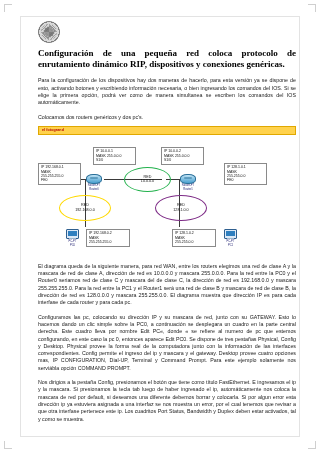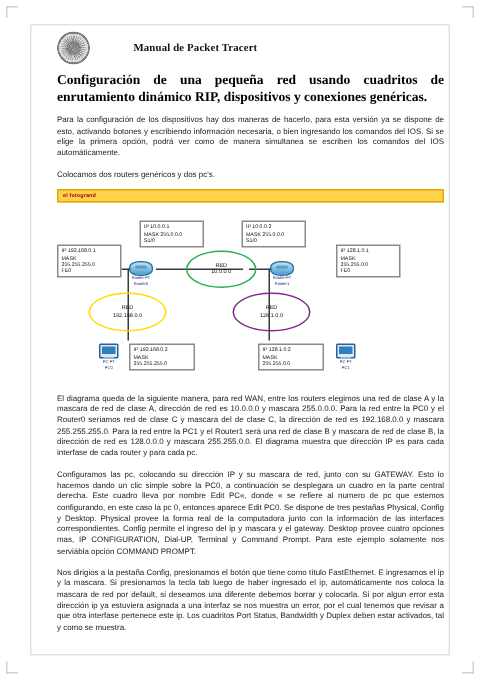--- a/index.html
+++ b/index.html
@@ -137,24 +137,23 @@
 <div class="page">
   <div class="sheet-line t"></div>
   <div class="sheet-line b"></div>
   <div class="sheet-vline l"></div>
   <div class="sheet-vline r"></div>
 
   <div class="content">
 
     <div class="hdr">
       <div class="seal"></div>
-      <div class="manual">Manual de Packet Tracert</div>
     </div>
 
-    <h1 class="title">Configuración de una pequeña red usando cuadritos de enrutamiento dinámico RIP, dispositivos y conexiones genéricas.</h1>
+    <h1 class="title">Configuración de una pequeña red coloca protocolo de enrutamiento dinámico RIP, dispositivos y conexiones genéricas.</h1>
 
     <p class="para">Para la configuración de los dispositivos hay dos maneras de hacerlo, para esta versión ya se dispone de esto, activando botones y escribiendo información necesaria, o bien ingresando los comandos del IOS. Si se elige la primera opción, podrá ver como de manera simultanea se escriben los comandos del IOS automáticamente.</p>
     <p class="para tight">Colocamos dos routers genéricos y dos pc's.</p>
 
     <div class="hl-bar">
       <span class="hl-text">el fotogrand</span>
     </div>
 
     <div class="diagram">
 

